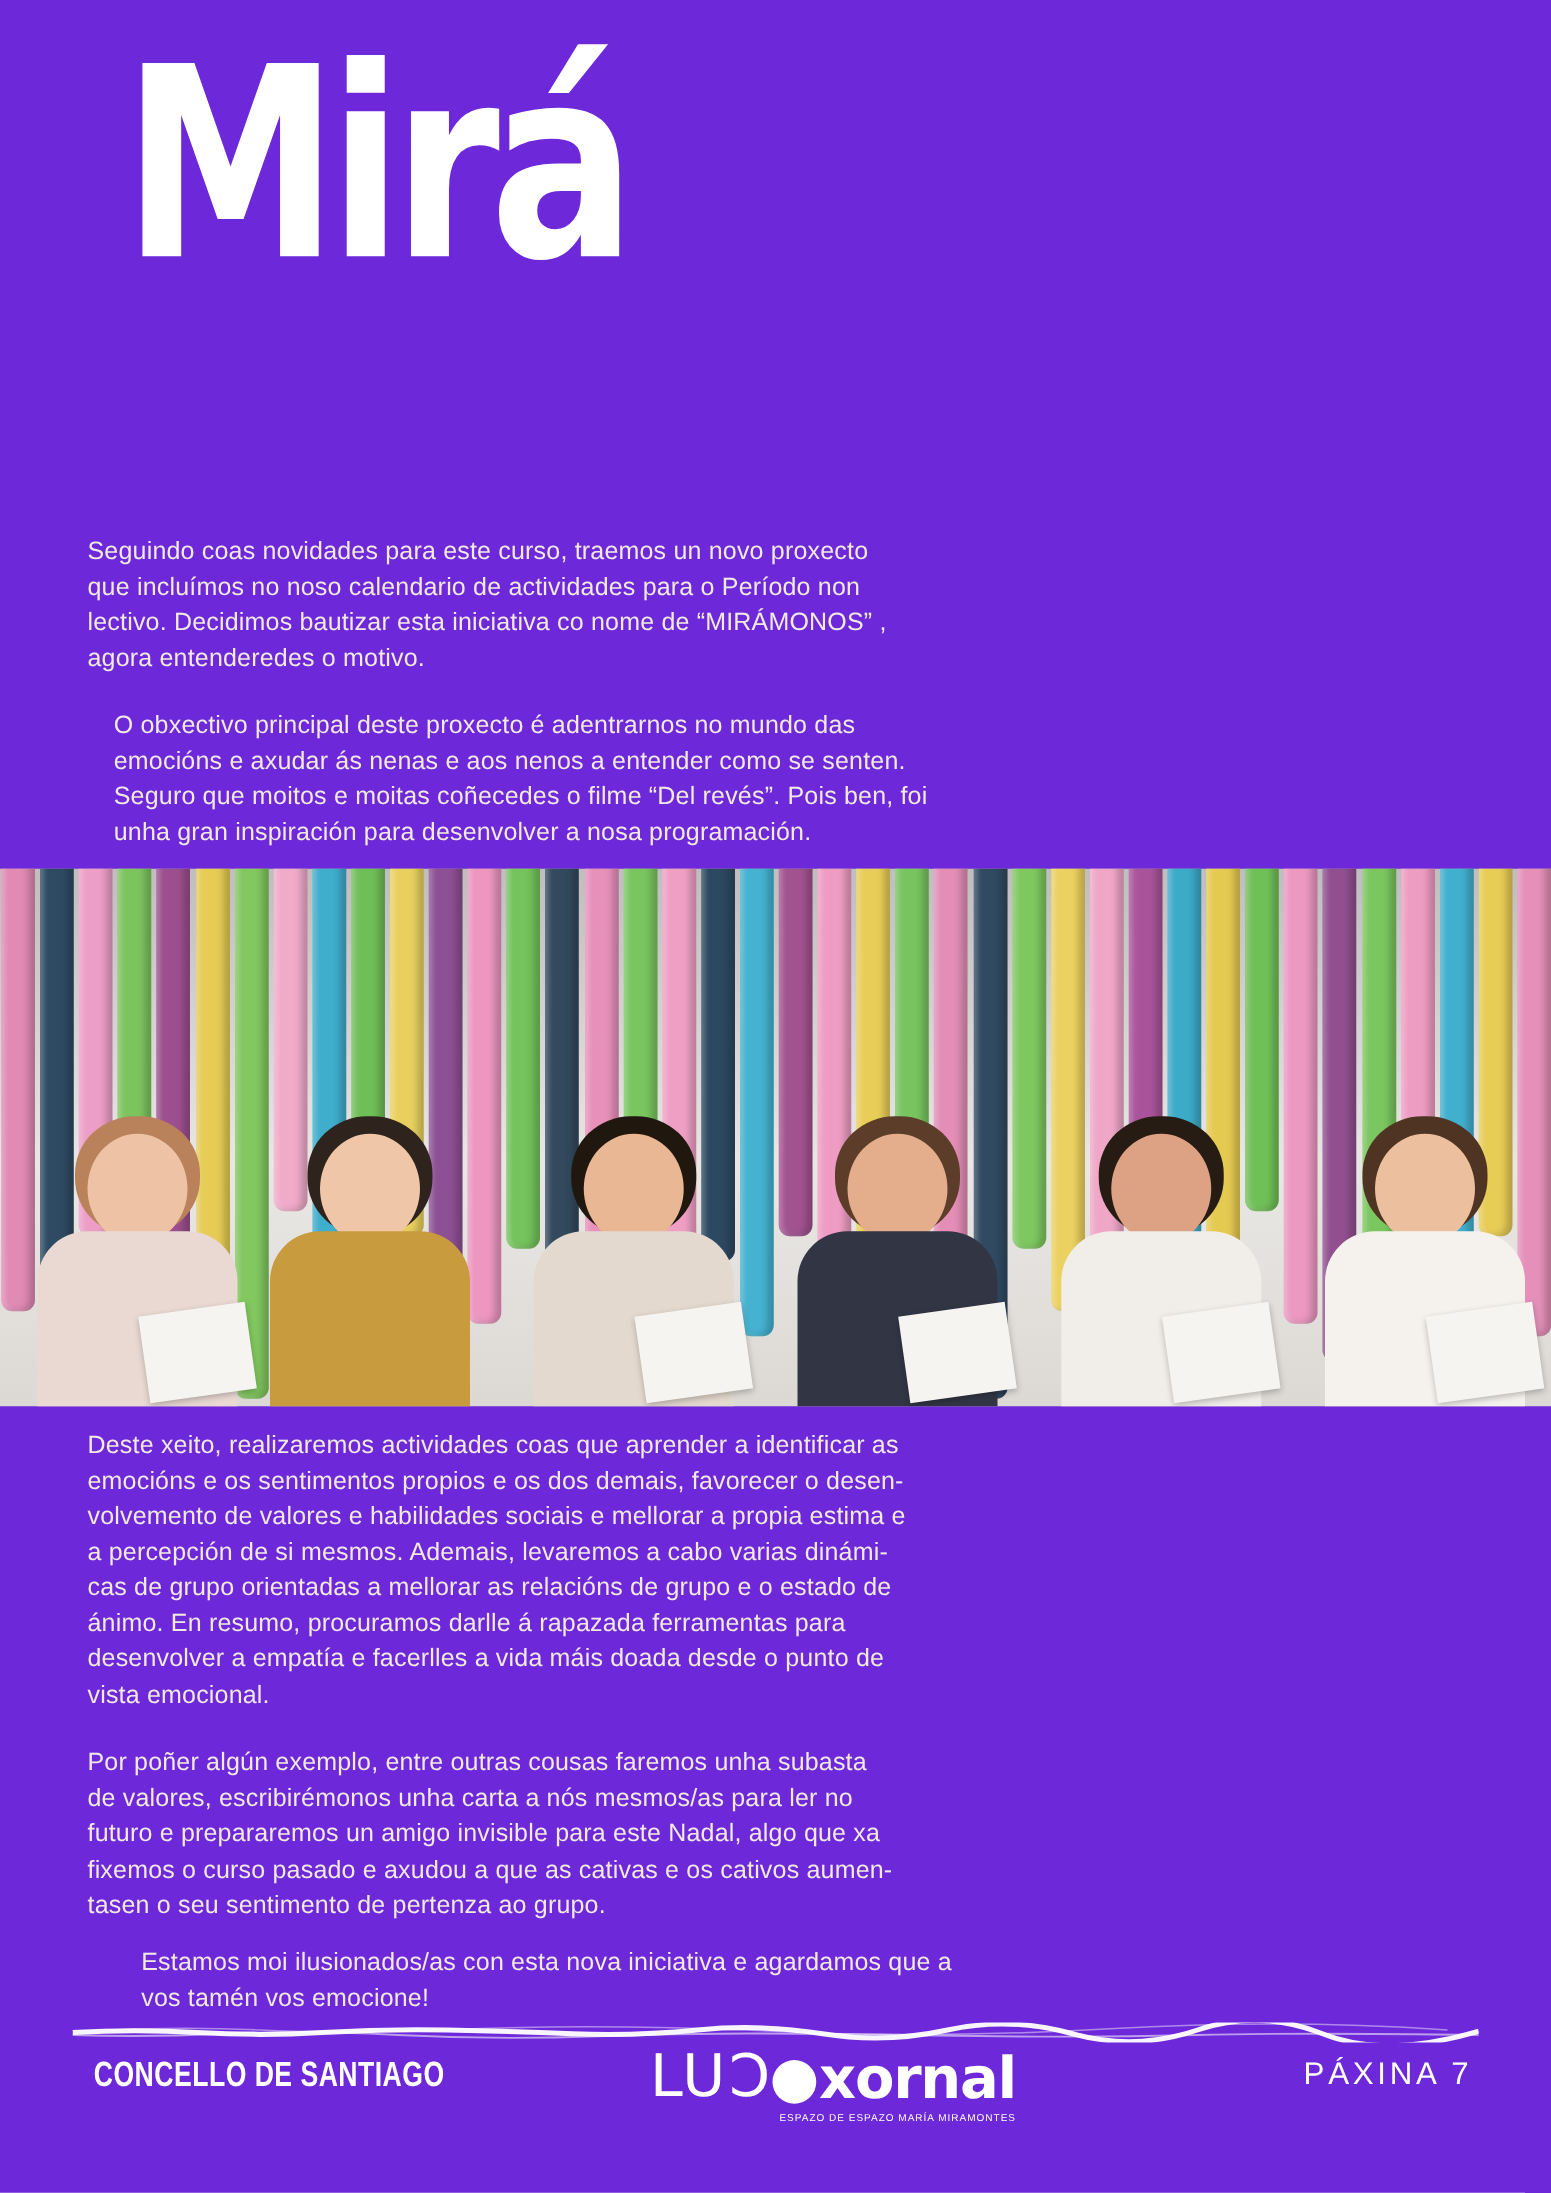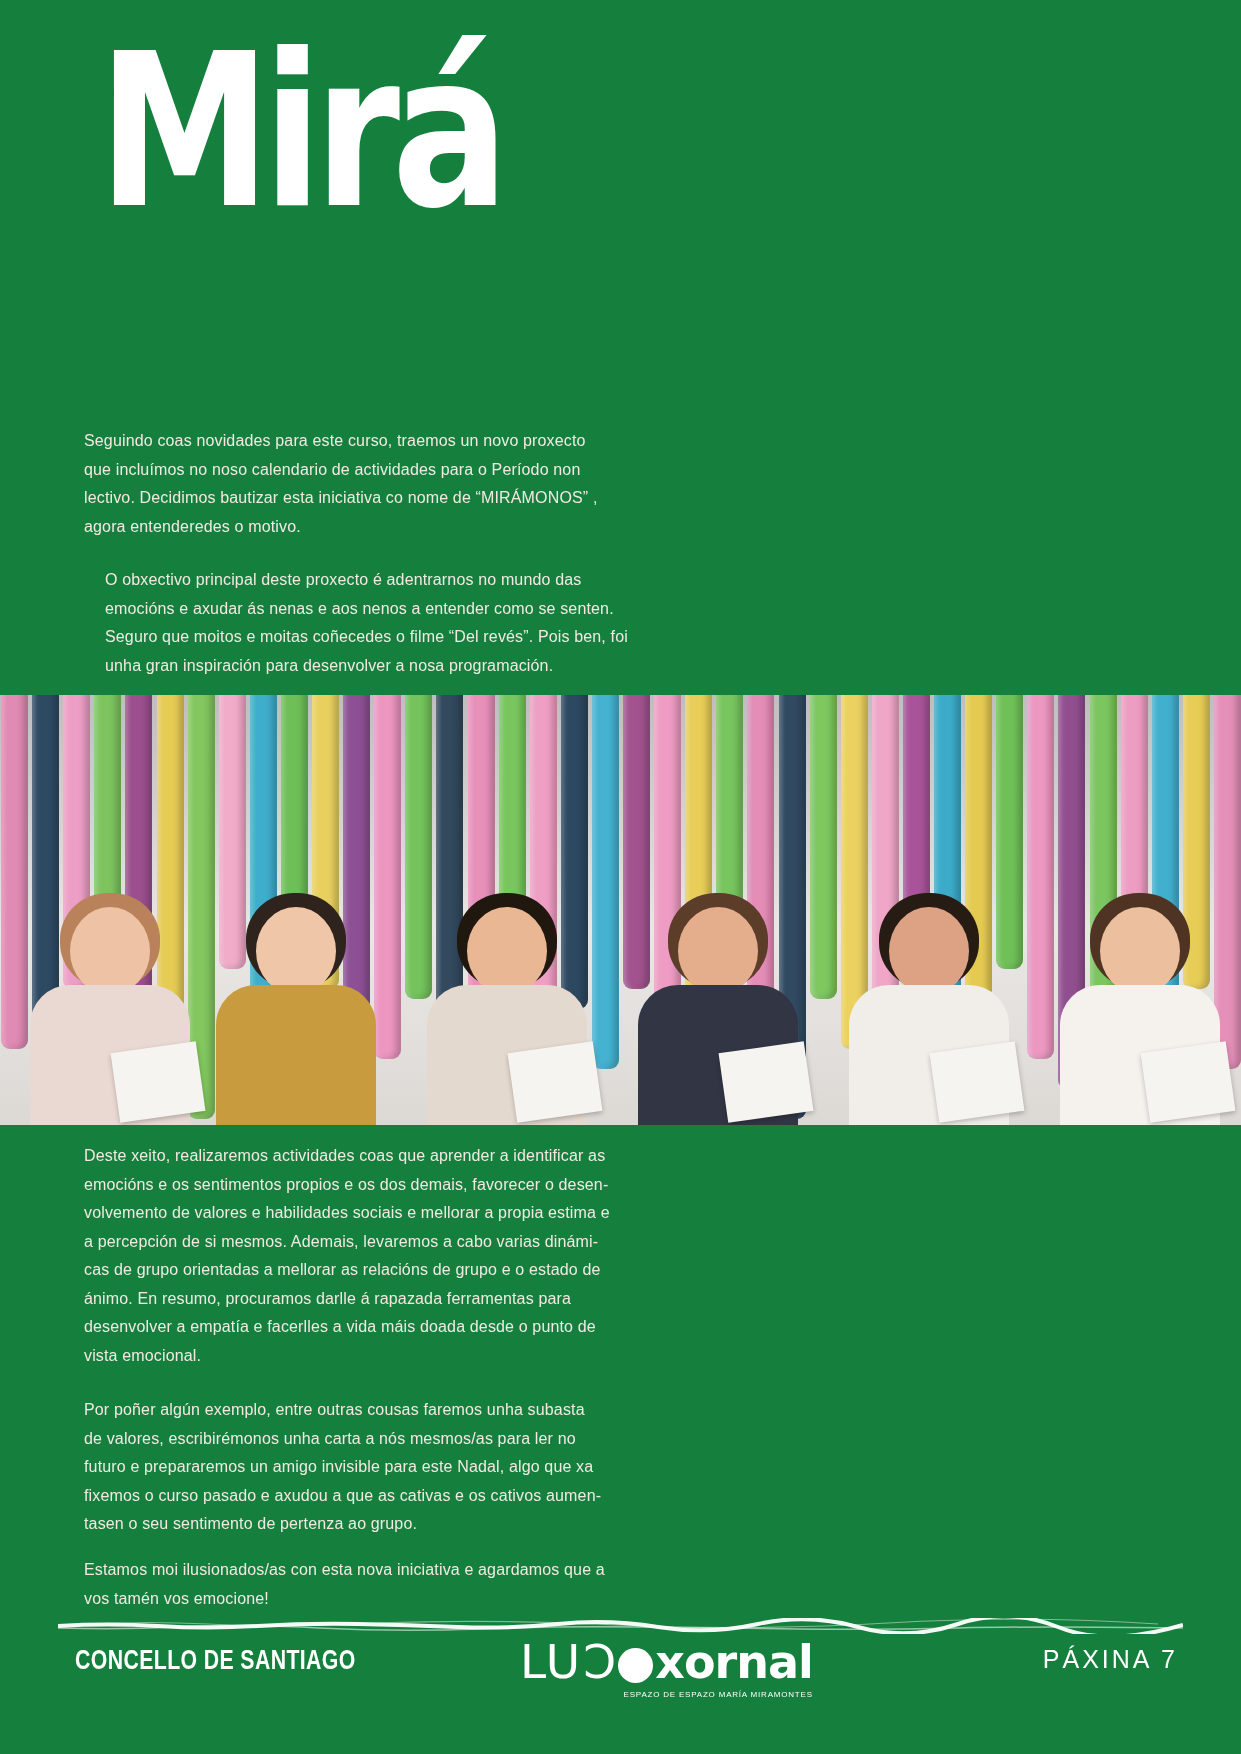--- a/index.html
+++ b/index.html
@@ -1,40 +1,40 @@
 <!DOCTYPE html>
 <html><head>
 <meta charset="utf-8">
 <style>
   html,body{margin:0;padding:0;}
   body{width:1241px;height:1754px;font-family:"Liberation Sans",sans-serif;}
-  .page{position:absolute;inset:0;width:1241px;height:1754px;background:#15803d;overflow:hidden;}
+  .page{position:absolute;inset:0;width:1241px;height:1754px;background:#6d28d9;overflow:hidden;}
 
   
   .title-line1{
     position:absolute;left:98px;top:26px;
     font-family:"DejaVu Sans",sans-serif;font-weight:bold;
     font-size:212px;line-height:1;color:#ffffff;
     letter-spacing:-10px;transform:scaleX(.82);transform-origin:left top;
     white-space:nowrap;
   }
   .title-line2{
     position:absolute;left:356px;top:178px;
     font-family:"DejaVu Sans",sans-serif;font-weight:bold;
     font-size:165px;line-height:1;color:#ffffff;
     letter-spacing:-4px;white-space:nowrap;
   }
 
   
   .para{
-    position:absolute;left:84px;width:880px;
-    color:#f2e9e3;font-size:16px;line-height:28.5px;
+    position:absolute;left:70px;width:880px;
+    color:#f2e9e3;font-size:20px;line-height:28.5px;
     letter-spacing:.15px;white-space:pre-line;
   }
-  .p1{top:427px;} .p2{top:566px;margin-left:21px;} .p3{top:1142px;} .p4{top:1396px;} .p5{top:1556px;}
+  .p1{top:427px;} .p2{top:566px;margin-left:21px;} .p3{top:1142px;} .p4{top:1396px;} .p5{top:1556px;margin-left:43px;}
 
   
   .photo{
     position:absolute;left:0;top:695px;width:1241px;height:430px;
     background:linear-gradient(#bfbdbd,#e9e7e4 55%,#dcd9d5);
     overflow:hidden;
   }
   .tube{
     position:absolute;top:-6px;width:27px;border-radius:0 0 9px 9px;
     box-shadow:inset -5px 0 6px rgba(0,0,0,.22), inset 3px 0 4px rgba(255,255,255,.25);

